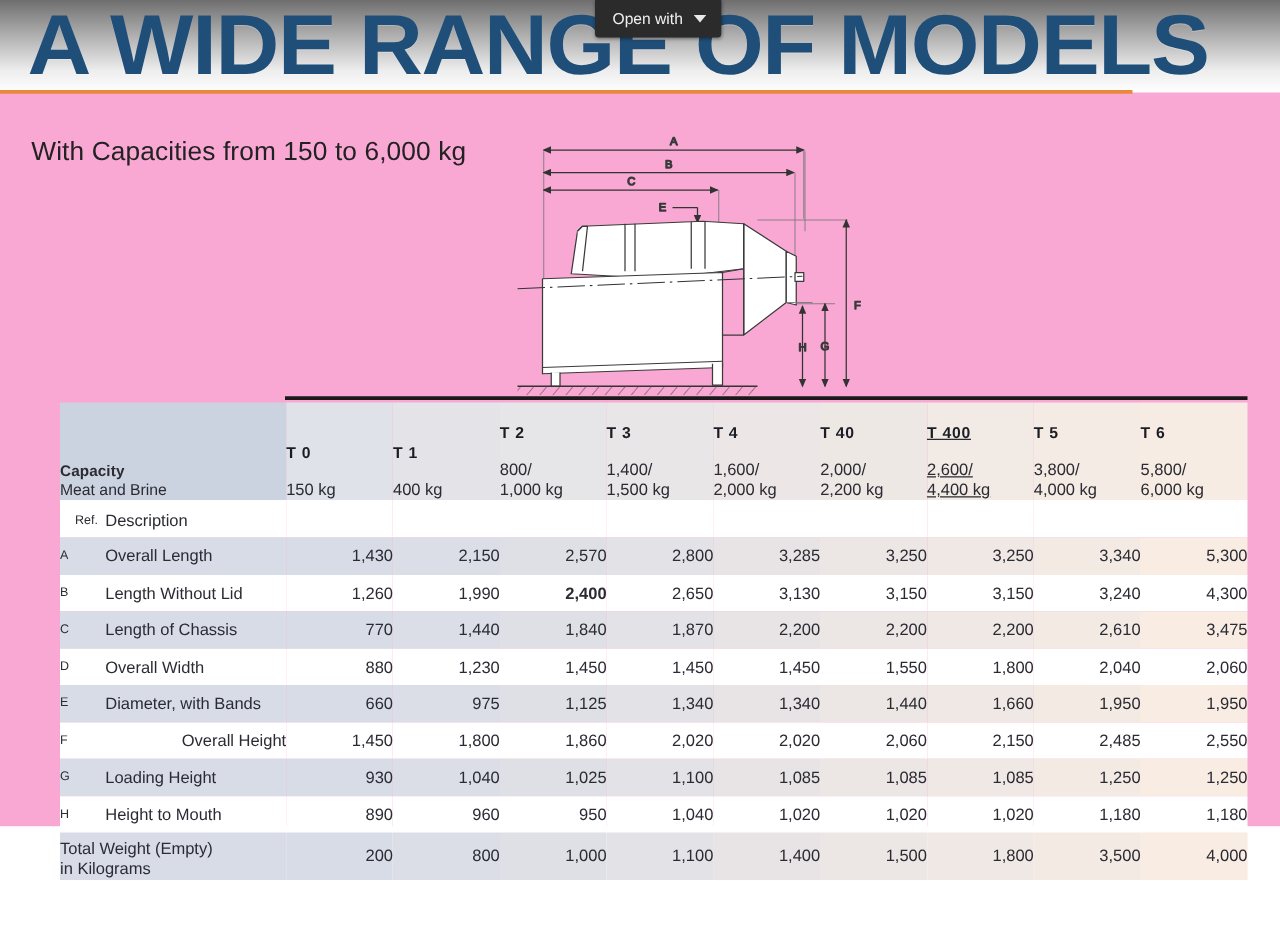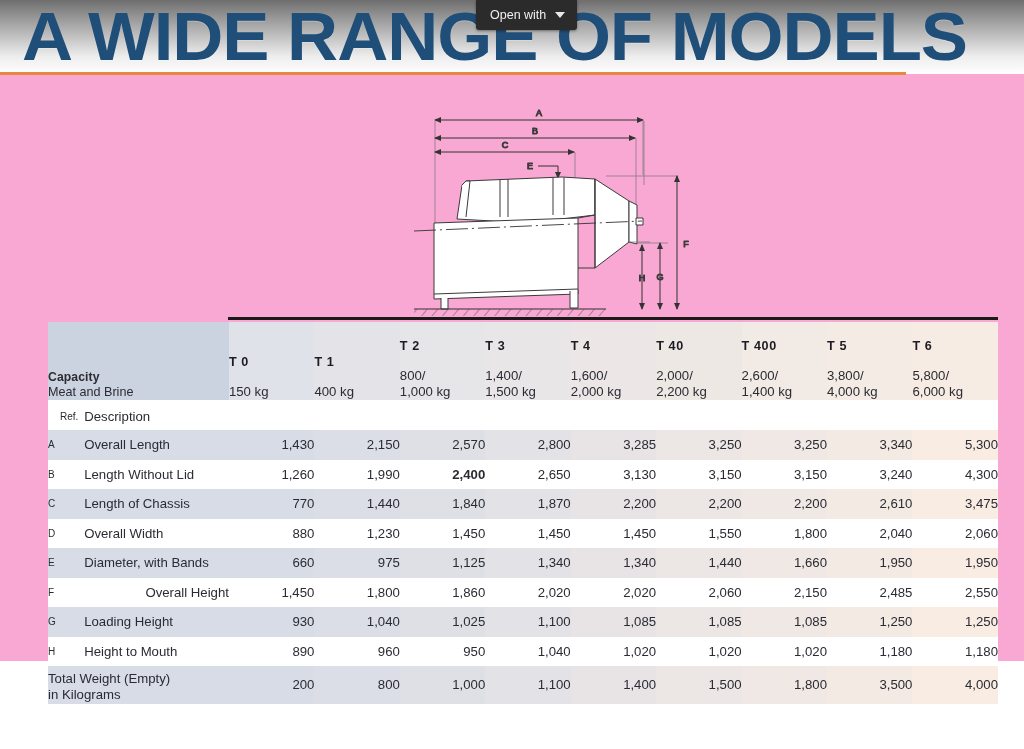--- a/index.html
+++ b/index.html
@@ -154,20 +154,21 @@
 
   <div id="header-band"></div>
   <div id="page-title">A WIDE RANGE OF MODELS</div>
   <div id="title-rule"></div>
 
   <div id="open-with">
     <span>Open with</span>
     <span class="caret"></span>
   </div>
 
+  <div id="subtitle">With Capacities from 150 to 6,000 kg</div>
 
   <div id="diagram">
     <svg width="300" height="215" viewBox="0 0 300 215" xmlns="http://www.w3.org/2000/svg">
       <defs>
         <marker id="ah" markerWidth="7" markerHeight="7" refX="6" refY="3" orient="auto">
           <path d="M0,0 L7,3 L0,6 z" fill="#333"></path>
         </marker>
         <marker id="ahs" markerWidth="7" markerHeight="7" refX="1" refY="3" orient="auto">
           <path d="M7,0 L0,3 L7,6 z" fill="#333"></path>
         </marker>
@@ -280,24 +281,24 @@
             <td class="hdr-val" style="background: rgb(236, 231, 230);">
               <span class="model">T 4</span>
               <span class="cap">1,600/</span>
               <span class="cap">2,000 kg</span>
             </td>
             <td class="hdr-val" style="background: rgb(238, 232, 229);">
               <span class="model">T 40</span>
               <span class="cap">2,000/</span>
               <span class="cap">2,200 kg</span>
             </td>
-            <td class="hdr-val" style="background: rgb(241, 234, 229);">
+            <td class="hdr-val" style="background: rgb(241, 234, 229); text-decoration: underline;">
               <span class="model">T 400</span>
               <span class="cap">2,600/</span>
-              <span class="cap">1,400 kg</span>
+              <span class="cap">4,400 kg</span>
             </td>
             <td class="hdr-val" style="background: rgb(244, 235, 228);">
               <span class="model">T 5</span>
               <span class="cap">3,800/</span>
               <span class="cap">4,000 kg</span>
             </td>
             <td class="hdr-val" style="background: rgb(247, 236, 227);">
               <span class="model">T 6</span>
               <span class="cap">5,800/</span>
               <span class="cap">6,000 kg</span>

